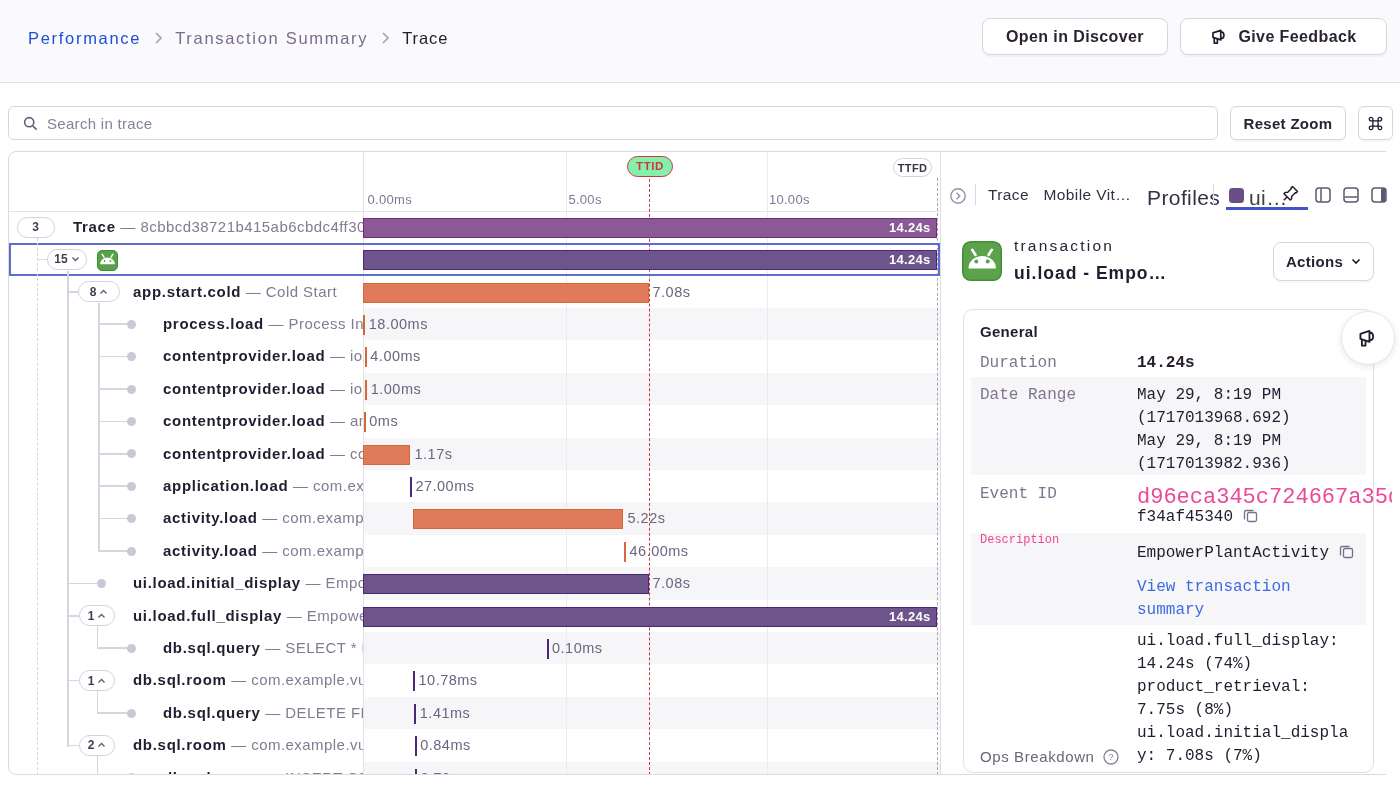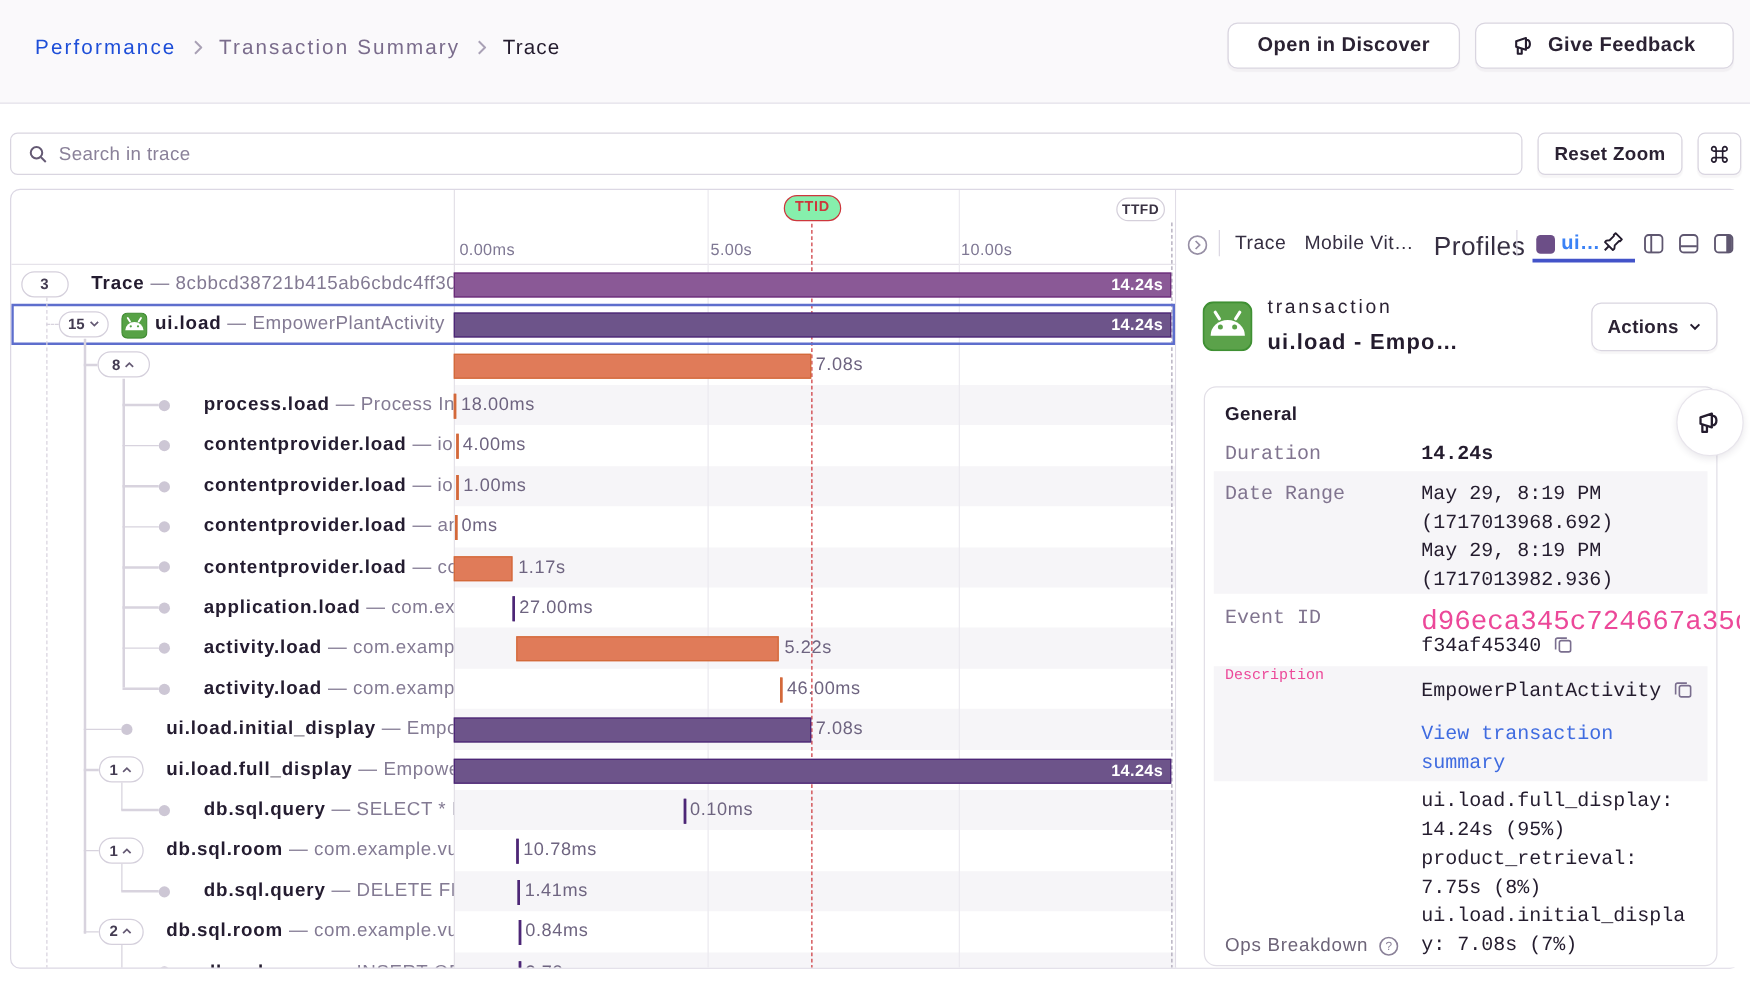--- a/index.html
+++ b/index.html
@@ -174,21 +174,21 @@
     <div class="dot" style="left:117.5px;top:621.3px;"></div>
     <svg class="abs" style="left:88px;top:98.4px;" width="21" height="21" viewBox="0 0 21 21">
       <rect x="0.5" y="0.5" width="20" height="20" rx="4.5" fill="#57a246" stroke="#418c34"></rect>
       <path d="M3.2 14.2 a7.3 6.6 0 0 1 14.6 0 z" fill="#fff"></path>
       <line x1="7" y1="7.2" x2="5.2" y2="4.4" stroke="#fff" stroke-width="1.5" stroke-linecap="round"></line>
       <line x1="14" y1="7.2" x2="15.8" y2="4.4" stroke="#fff" stroke-width="1.5" stroke-linecap="round"></line>
       <circle cx="7.6" cy="11" r="0.9" fill="#57a246"></circle>
       <circle cx="13.4" cy="11" r="0.9" fill="#57a246"></circle>
     </svg>
     <div class="trow" style="top:58.80000000000001px;height:32.4px;line-height:32.4px;"><span class="op" style="margin-left:64px;">Trace</span><span class="desc">&nbsp;—&nbsp;8cbbcd38721b415ab6cbdc4ff30b9bf9</span></div>
-    <div class="trow" style="top:91.20000000000002px;height:32.4px;line-height:32.4px;"><span class="op" style="margin-left:115px;">ui.load</span><span class="desc">&nbsp;—&nbsp;EmpowerPlantActivity</span></div>
+    <div class="trow" style="top:123.60000000000002px;height:32.4px;line-height:32.4px;"><span class="op" style="margin-left:124px;">app.start.cold</span><span class="desc">&nbsp;—&nbsp;Cold Start</span></div>
     <div class="trow" style="top:156.0px;height:32.4px;line-height:32.4px;"><span class="op" style="margin-left:154px;">process.load</span><span class="desc">&nbsp;—&nbsp;Process Initialization</span></div>
     <div class="trow" style="top:188.39999999999998px;height:32.4px;line-height:32.4px;"><span class="op" style="margin-left:154px;">contentprovider.load</span><span class="desc">&nbsp;—&nbsp;io.sentry.android.core.SentryPerformanceProvider</span></div>
     <div class="trow" style="top:220.8px;height:32.4px;line-height:32.4px;"><span class="op" style="margin-left:154px;">contentprovider.load</span><span class="desc">&nbsp;—&nbsp;io.sentry.android.core.SentryInitProvider</span></div>
     <div class="trow" style="top:253.2px;height:32.4px;line-height:32.4px;"><span class="op" style="margin-left:154px;">contentprovider.load</span><span class="desc">&nbsp;—&nbsp;androidx.startup.InitializationProvider</span></div>
     <div class="trow" style="top:285.6px;height:32.4px;line-height:32.4px;"><span class="op" style="margin-left:154px;">contentprovider.load</span><span class="desc">&nbsp;—&nbsp;com.squareup.picasso.PicassoProvider</span></div>
     <div class="trow" style="top:318.0px;height:32.4px;line-height:32.4px;"><span class="op" style="margin-left:154px;">application.load</span><span class="desc">&nbsp;—&nbsp;com.example.vu.android.EmpowerPlantApplication</span></div>
     <div class="trow" style="top:350.4px;height:32.4px;line-height:32.4px;"><span class="op" style="margin-left:154px;">activity.load</span><span class="desc">&nbsp;—&nbsp;com.example.vu.android.empowerplant.MainActivity</span></div>
     <div class="trow" style="top:382.79999999999995px;height:32.4px;line-height:32.4px;"><span class="op" style="margin-left:154px;">activity.load</span><span class="desc">&nbsp;—&nbsp;com.example.vu.android.EmpowerPlantActivity</span></div>
     <div class="trow" style="top:415.20000000000005px;height:32.4px;line-height:32.4px;"><span class="op" style="margin-left:124px;">ui.load.initial_display</span><span class="desc">&nbsp;—&nbsp;EmpowerPlantActivity initial display</span></div>
     <div class="trow" style="top:447.5999999999999px;height:32.4px;line-height:32.4px;"><span class="op" style="margin-left:124px;">ui.load.full_display</span><span class="desc">&nbsp;—&nbsp;EmpowerPlantActivity full display</span></div>
@@ -202,21 +202,21 @@
     <svg class="abs" style="left:8.5px;top:35.5px;" width="16" height="16" viewBox="0 0 16 16">
       <circle cx="8" cy="8" r="7.2" fill="none" stroke="#978fa5" stroke-width="1.4"></circle>
       <path d="M6.5 4.8 L9.7 8 L6.5 11.2" fill="none" stroke="#978fa5" stroke-width="1.4"></path>
     </svg>
     <div class="abs" style="left:33.5px;top:32px;width:1px;height:21px;background:#dcd8e3;"></div>
     <div class="abs" style="left:47px;top:34px;font-size:15.5px;color:#362f42;letter-spacing:0.4px;">Trace</div>
     <div class="abs" style="left:102.5px;top:34px;font-size:15.5px;color:#362f42;letter-spacing:0.4px;">Mobile Vit…</div>
     <div class="abs" style="left:206px;top:34px;font-size:21px;color:#362f42;letter-spacing:0.4px;">Profiles</div>
     <div class="abs" style="left:271.70000000000005px;top:32px;width:1px;height:21px;background:#dcd8e3;"></div>
     <div class="abs" style="left:288px;top:35.5px;width:15px;height:15px;background:#6c4e87;border-radius:3.5px;"></div>
-    <div class="abs" style="left:308px;top:34px;font-size:16px;color:#3b82f6;letter-spacing:0.4px;font-weight:bold;">ui…</div>
+    <div class="abs" style="left:308px;top:34px;font-size:21px;color:#404040;letter-spacing:0.4px;">ui…</div>
     <svg class="abs" style="left:340px;top:32px;" width="19" height="19" viewBox="0 0 19 19" fill="none" stroke="#241c2e" stroke-width="1.5" stroke-linejoin="round">
       <path d="M11.5 2.5 L16.5 7.5 L15 9 L14.3 8.8 L10.8 12.3 L10.5 15 L9.3 16 L3 9.7 L4 8.5 L6.7 8.2 L10.2 4.7 L10 4 Z"></path>
       <path d="M6 13 L2.8 16.2"></path>
     </svg>
     <div class="abs" style="left:285px;top:54.5px;width:82px;height:3px;background:#4353c9;"></div>
     <svg class="abs" style="left:373.5px;top:35px;" width="16" height="16" viewBox="0 0 16 16">
       <rect x="1" y="1" width="14" height="14" rx="3" fill="none" stroke="#5f5770" stroke-width="1.5"></rect>
       <line x1="6" y1="1.5" x2="6" y2="14.5" stroke="#5f5770" stroke-width="1.5"></line>
     </svg>
     <svg class="abs" style="left:401.5px;top:35px;" width="16" height="16" viewBox="0 0 16 16">
@@ -258,21 +258,21 @@
         <path d="M10.5 2.5 L3 2.5 A1.5 1.5 0 0 0 1.5 4 L1.5 11.5"></path>
       </svg></div>
     <div class="abs mono" style="left:39px;top:381px;font-size:12px;color:#ec4899;">Description</div>
     <div class="abs mono" style="left:196px;top:391.5px;font-size:16px;color:#241c2e;">EmpowerPlantActivity&nbsp;<svg width="15" height="15" style="vertical-align:-2px;" viewBox="0 0 15 15" fill="none" stroke="#7a6e8e" stroke-width="1.3">
         <rect x="4.5" y="4.5" width="9" height="9" rx="1.5"></rect>
         <path d="M10.5 2.5 L3 2.5 A1.5 1.5 0 0 0 1.5 4 L1.5 11.5"></path>
       </svg></div>
     <div class="abs mono" style="left:196px;top:425.5px;font-size:16px;color:#3f6be0;">View transaction</div>
     <div class="abs mono" style="left:196px;top:448.5px;font-size:16px;color:#3f6be0;">summary</div>
     <div class="abs mono" style="left:196px;top:479.5px;font-size:16px;color:#241c2e;">ui.load.full_display:</div>
-    <div class="abs mono" style="left:196px;top:502.5px;font-size:16px;color:#241c2e;">14.24s (95%)</div>
+    <div class="abs mono" style="left:196px;top:502.5px;font-size:16px;color:#241c2e;">14.24s (74%)</div>
     <div class="abs mono" style="left:196px;top:525.5px;font-size:16px;color:#241c2e;">product_retrieval:</div>
     <div class="abs mono" style="left:196px;top:548.5px;font-size:16px;color:#241c2e;">7.75s (8%)</div>
     <div class="abs mono" style="left:196px;top:572px;font-size:16px;color:#241c2e;">ui.load.initial_displa</div>
     <div class="abs mono" style="left:196px;top:595px;font-size:16px;color:#241c2e;">y: 7.08s (7%)</div>
     <div class="abs" style="left:39px;top:596px;font-size:15px;color:#6d6478;letter-spacing:0.6px;">Ops Breakdown</div>
     <svg class="abs" style="left:162px;top:597px;" width="16" height="16" viewBox="0 0 16 16">
       <circle cx="8" cy="8" r="7" fill="none" stroke="#8a8198" stroke-width="1.3"></circle>
       <text x="8" y="11.4" text-anchor="middle" font-size="9.5" fill="#8a8198" font-family="Liberation Sans">?</text>
     </svg>
   </div>

